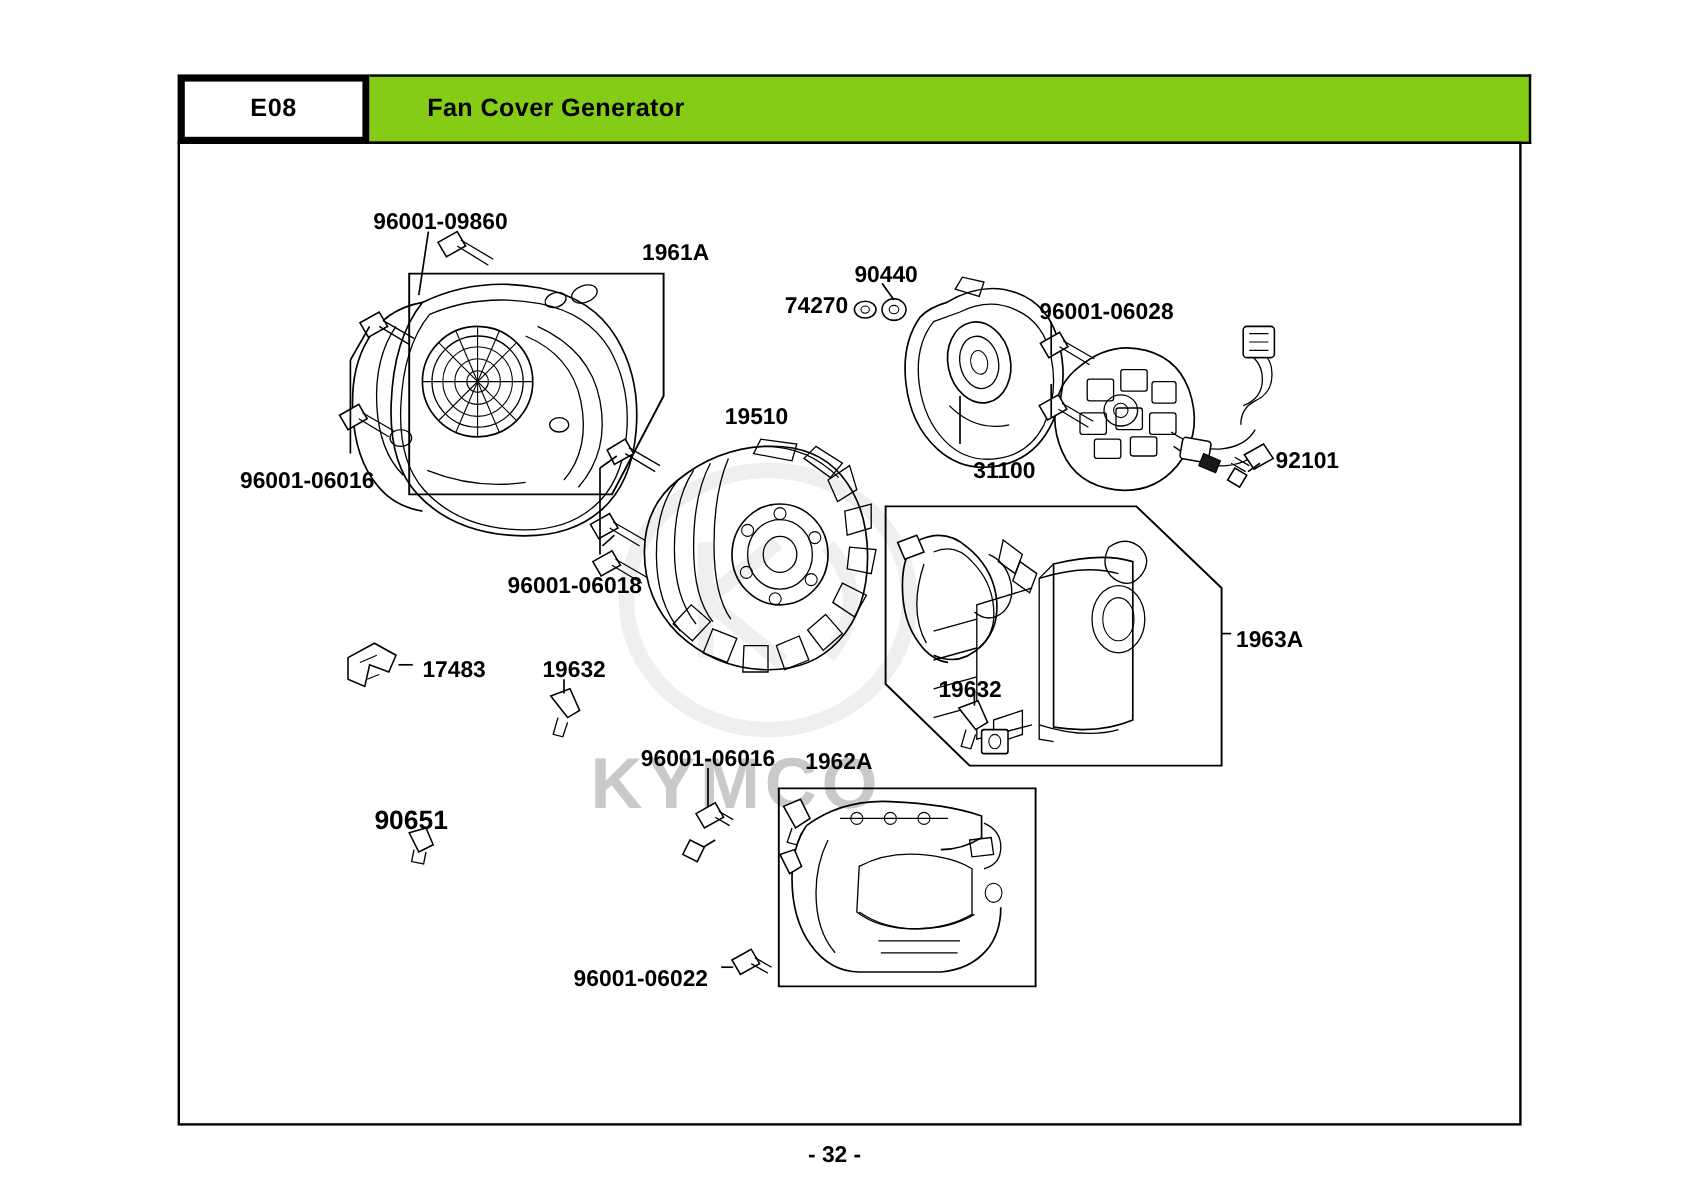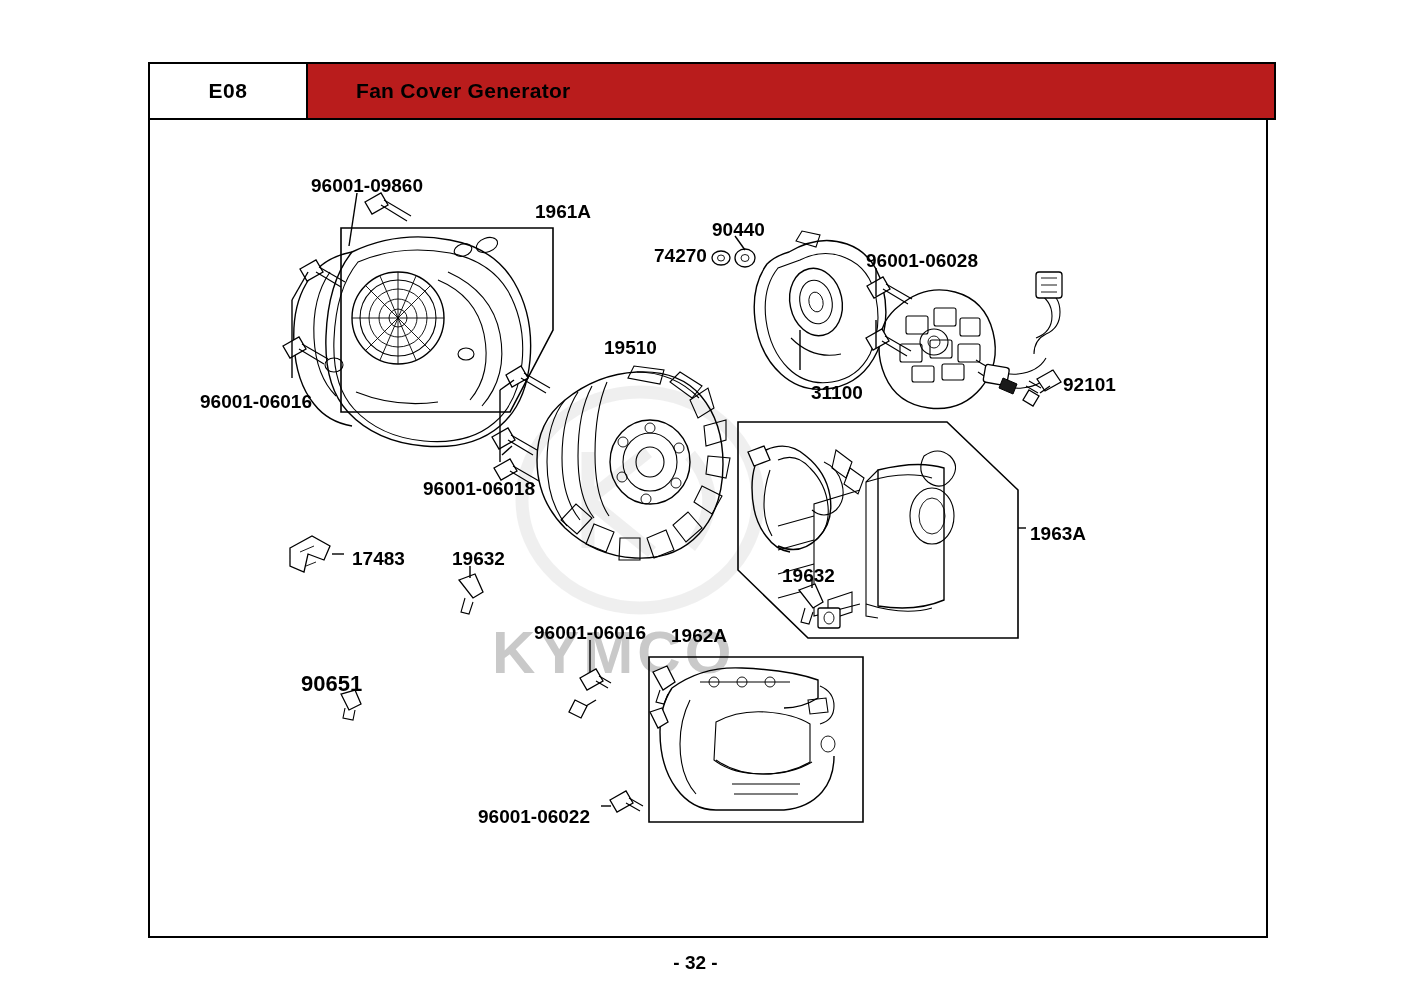--- a/index.html
+++ b/index.html
@@ -1,22 +1,22 @@
 <!DOCTYPE html>
 <html><head>
 <meta charset="utf-8">
 <style>
   html,body{margin:0;padding:0;background:#ffffff;}
   body{width:1415px;height:1000px;font-family:"Liberation Sans",sans-serif;color:#000;overflow:hidden;}
   #page{position:relative;width:1415px;height:1000px;}
 
   
   .frame{position:absolute;left:148px;top:118px;width:1120px;height:820px;border:2px solid #000;box-sizing:border-box;}
-  .title-box{position:absolute;left:148px;top:62px;width:160px;height:58px;border:2px solid #000000;box-sizing:border-box;display:flex;align-items:center;justify-content:center;background:#fff;}
-  .title-bar{position:absolute;left:308px;top:62px;width:968px;height:58px;border:2px solid #000;border-left:none;box-sizing:border-box;display:flex;align-items:center;background:#b91c1c;}
+  .title-box{position:absolute;left:148px;top:62px;width:160px;height:58px;border:6px solid #000000;box-sizing:border-box;display:flex;align-items:center;justify-content:center;background:#fff;}
+  .title-bar{position:absolute;left:308px;top:62px;width:968px;height:58px;border:2px solid #000;border-left:none;box-sizing:border-box;display:flex;align-items:center;background:#84cc16;}
   .title-code{font-size:21px;font-weight:bold;letter-spacing:.5px;}
   .title-text{font-size:21px;font-weight:bold;margin-left:48px;letter-spacing:.3px;}
   .page-num{position:absolute;left:0;top:952px;width:1391px;text-align:center;font-size:19px;font-weight:bold;}
   .wm-text{position:absolute;left:492px;top:618px;font-size:60px;font-weight:bold;color:#c9c9c9;letter-spacing:4px;}
 
   
   .lbl{position:absolute;font-size:19px;font-weight:bold;white-space:nowrap;}
   .lbl.big{font-size:22px;}
 
   
@@ -305,17 +305,17 @@
   <div class="lbl" style="left:604px;top:337px;">19510</div>
   <div class="lbl" style="left:811px;top:382px;">31100</div>
   <div class="lbl" style="left:1063px;top:374px;">92101</div>
   <div class="lbl" style="left:423px;top:478px;">96001-06018</div>
   <div class="lbl" style="left:1030px;top:523px;">1963A</div>
   <div class="lbl" style="left:352px;top:548px;">17483</div>
   <div class="lbl" style="left:452px;top:548px;">19632</div>
   <div class="lbl" style="left:782px;top:565px;">19632</div>
   <div class="lbl" style="left:534px;top:622px;">96001-06016</div>
   <div class="lbl" style="left:671px;top:625px;">1962A</div>
-  <div class="lbl big" style="left:301px;top:671px;text-align:center;">90651</div>
+  <div class="lbl big" style="left:312px;top:671px;text-align:center;">90651</div>
   <div class="lbl" style="left:478px;top:794px;margin-top:12px;">96001-06022</div>
 
   <div class="page-num">- 32 -</div>
 </div>
 
 </body></html>

